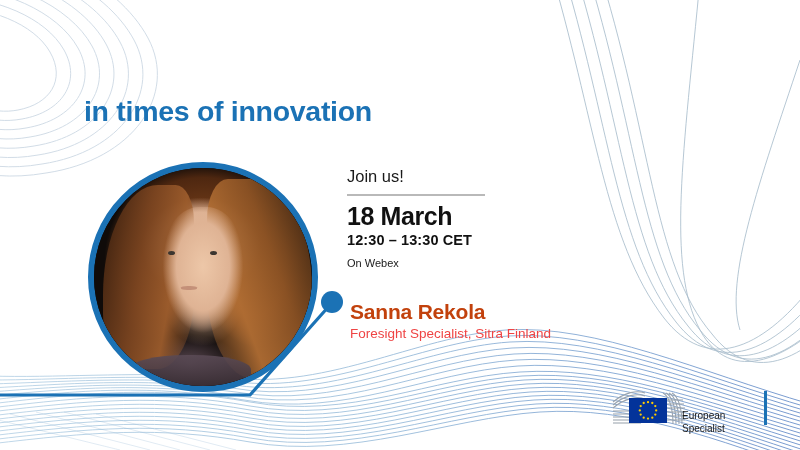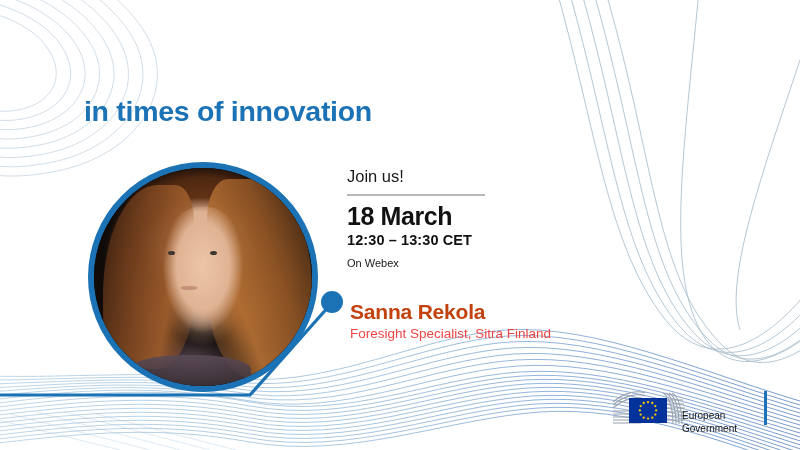--- a/index.html
+++ b/index.html
@@ -218,18 +218,18 @@
         <circle cx="37" cy="28.6" r="1.15"></circle>
           <circle cx="32.7" cy="27.7" r="1.15"></circle>
         <circle cx="29.7" cy="24.6" r="1.15"></circle>
           <circle cx="28.8" cy="20.4" r="1.15"></circle>
         <circle cx="29.7" cy="16.1" r="1.15"></circle>
           <circle cx="32.7" cy="13.0" r="1.15"></circle>
       </g>
     </svg>
     <div id="eu-text">
       <div>European</div>
-      <div>Government</div>
+      <div>Specialist</div>
     </div>
     <div id="eu-bar"></div>
   </div>
 
 </div>
 
 </body></html>

